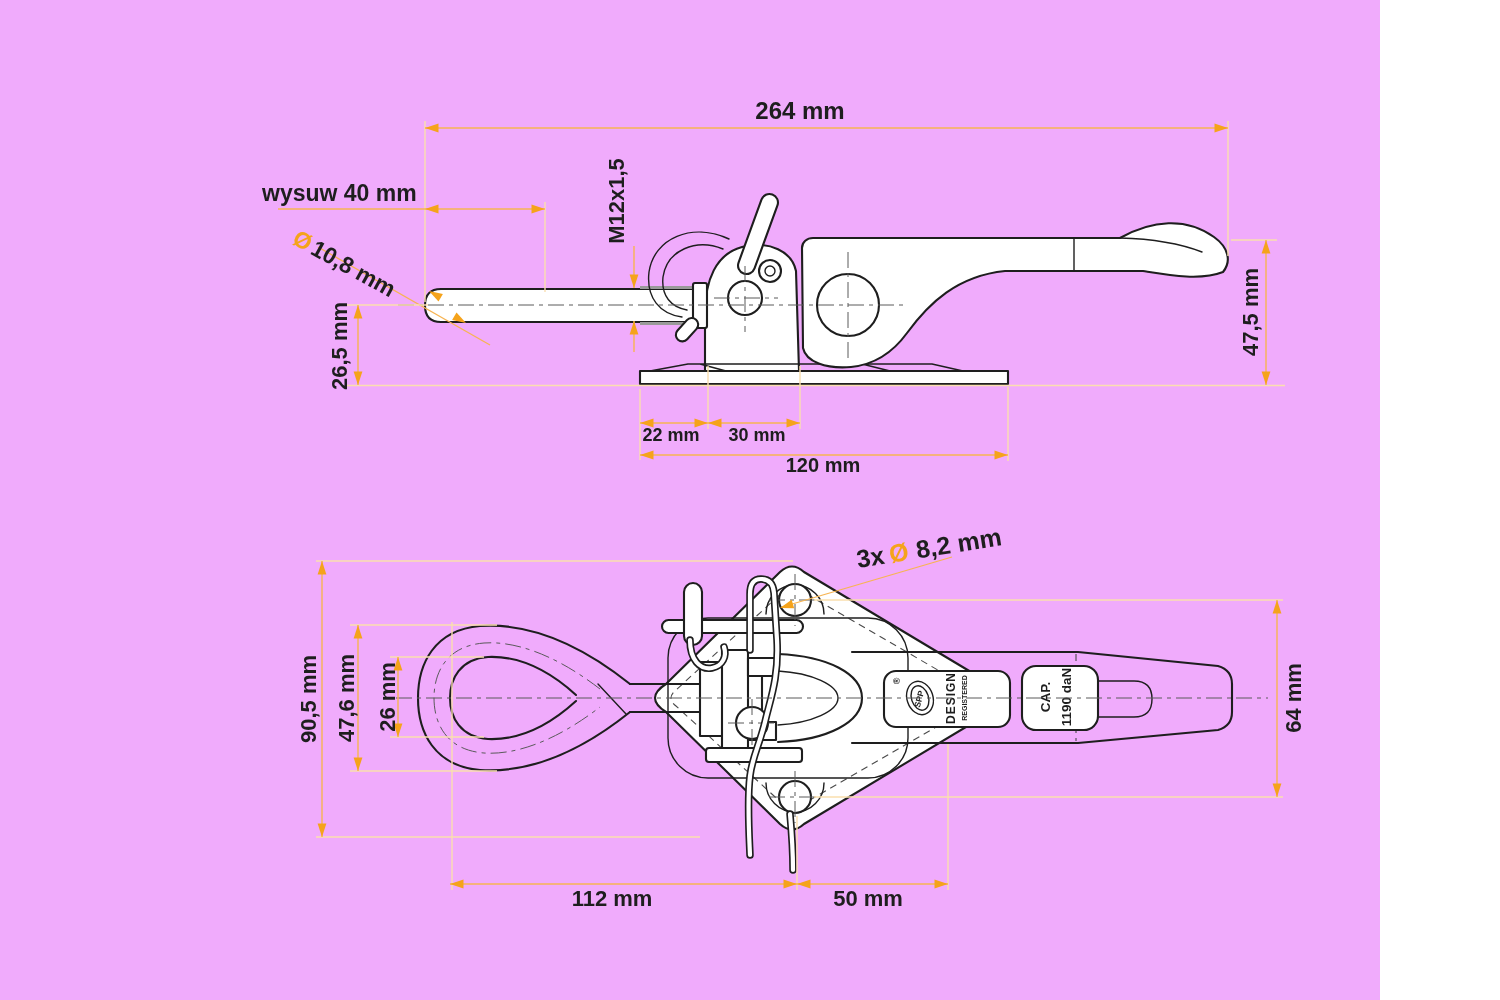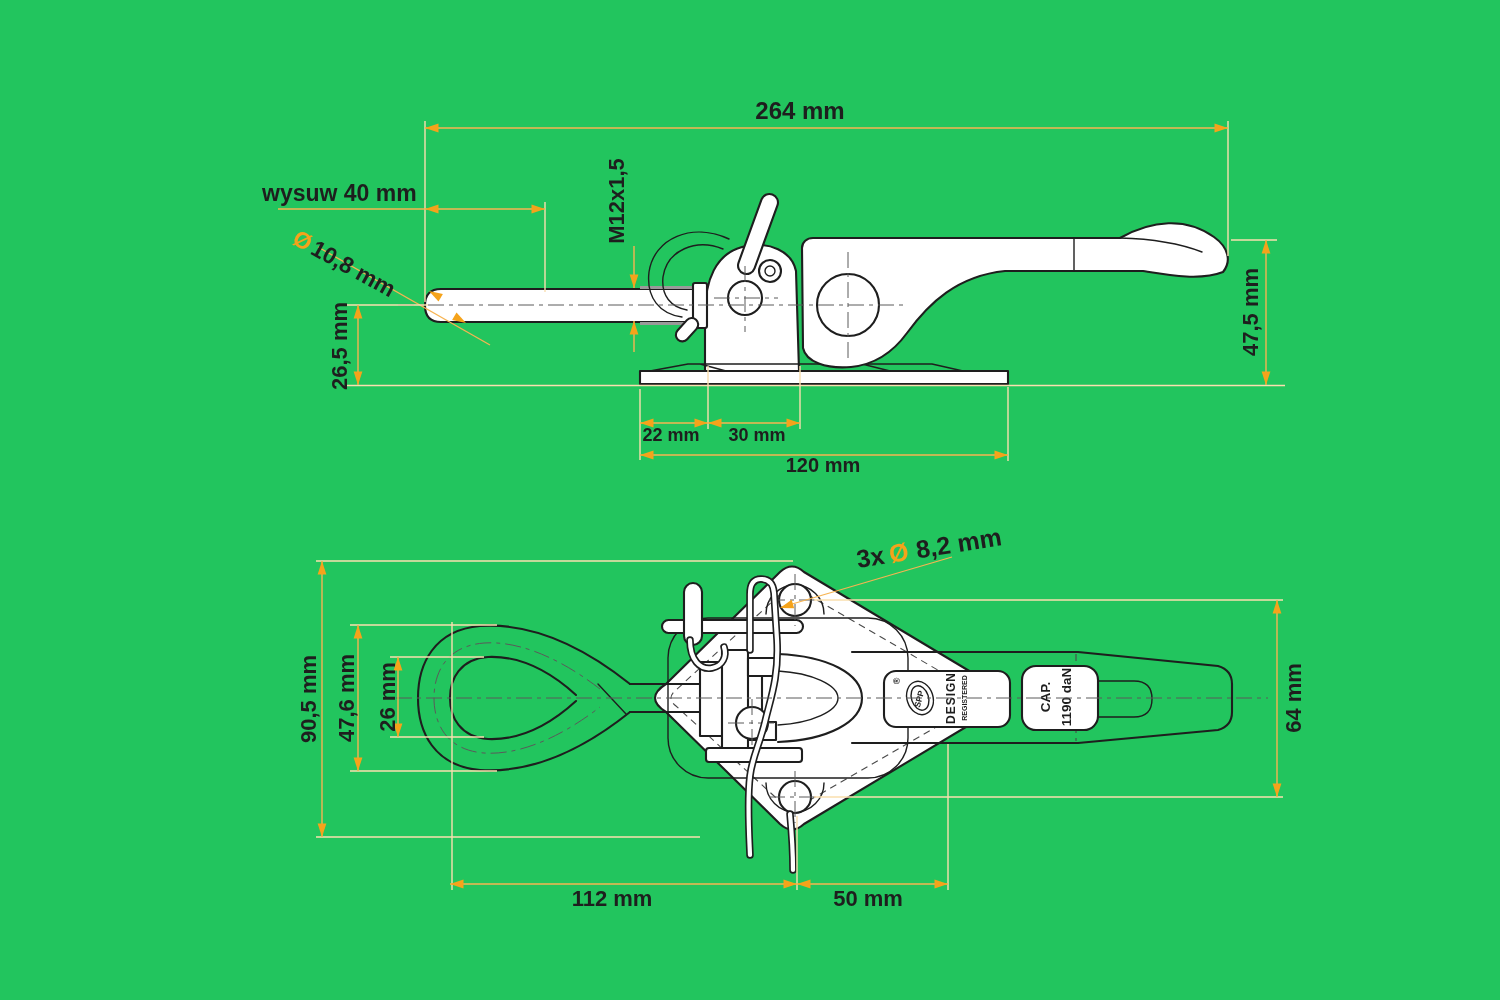--- a/index.html
+++ b/index.html
@@ -1,16 +1,16 @@
 <!DOCTYPE html>
 <html><head>
 <meta charset="utf-8">
 <style>
   html,body{margin:0;padding:0;background:#ffffff;}
-  .stage{width:1500px;height:1000px;position:relative;background:#22c55e;overflow:hidden;}
+  .stage{width:1380px;height:1000px;position:relative;background:#f0abfc;overflow:hidden;}
   svg{display:block;}
   
   .k  {stroke:#1e1e1e;stroke-width:2.1;fill:none;stroke-linecap:round;stroke-linejoin:round;}
   .kf {stroke:#1e1e1e;stroke-width:2.1;fill:#ffffff;stroke-linejoin:round;}
   .k1 {stroke:#1e1e1e;stroke-width:1.4;fill:none;stroke-linecap:round;stroke-linejoin:round;}
   .th {stroke:#9a9a9a;stroke-width:3.2;fill:none;}
   .cl {stroke:#5a5a5a;stroke-width:1;fill:none;stroke-dasharray:16 5 4 5;}
   .hid{stroke:#4a4a4a;stroke-width:1.1;fill:none;stroke-dasharray:7 5;}
   .dim{stroke:#F7B452;stroke-width:1.4;fill:none;}
   .ext{stroke:#FADFAF;stroke-width:1.4;fill:none;}

